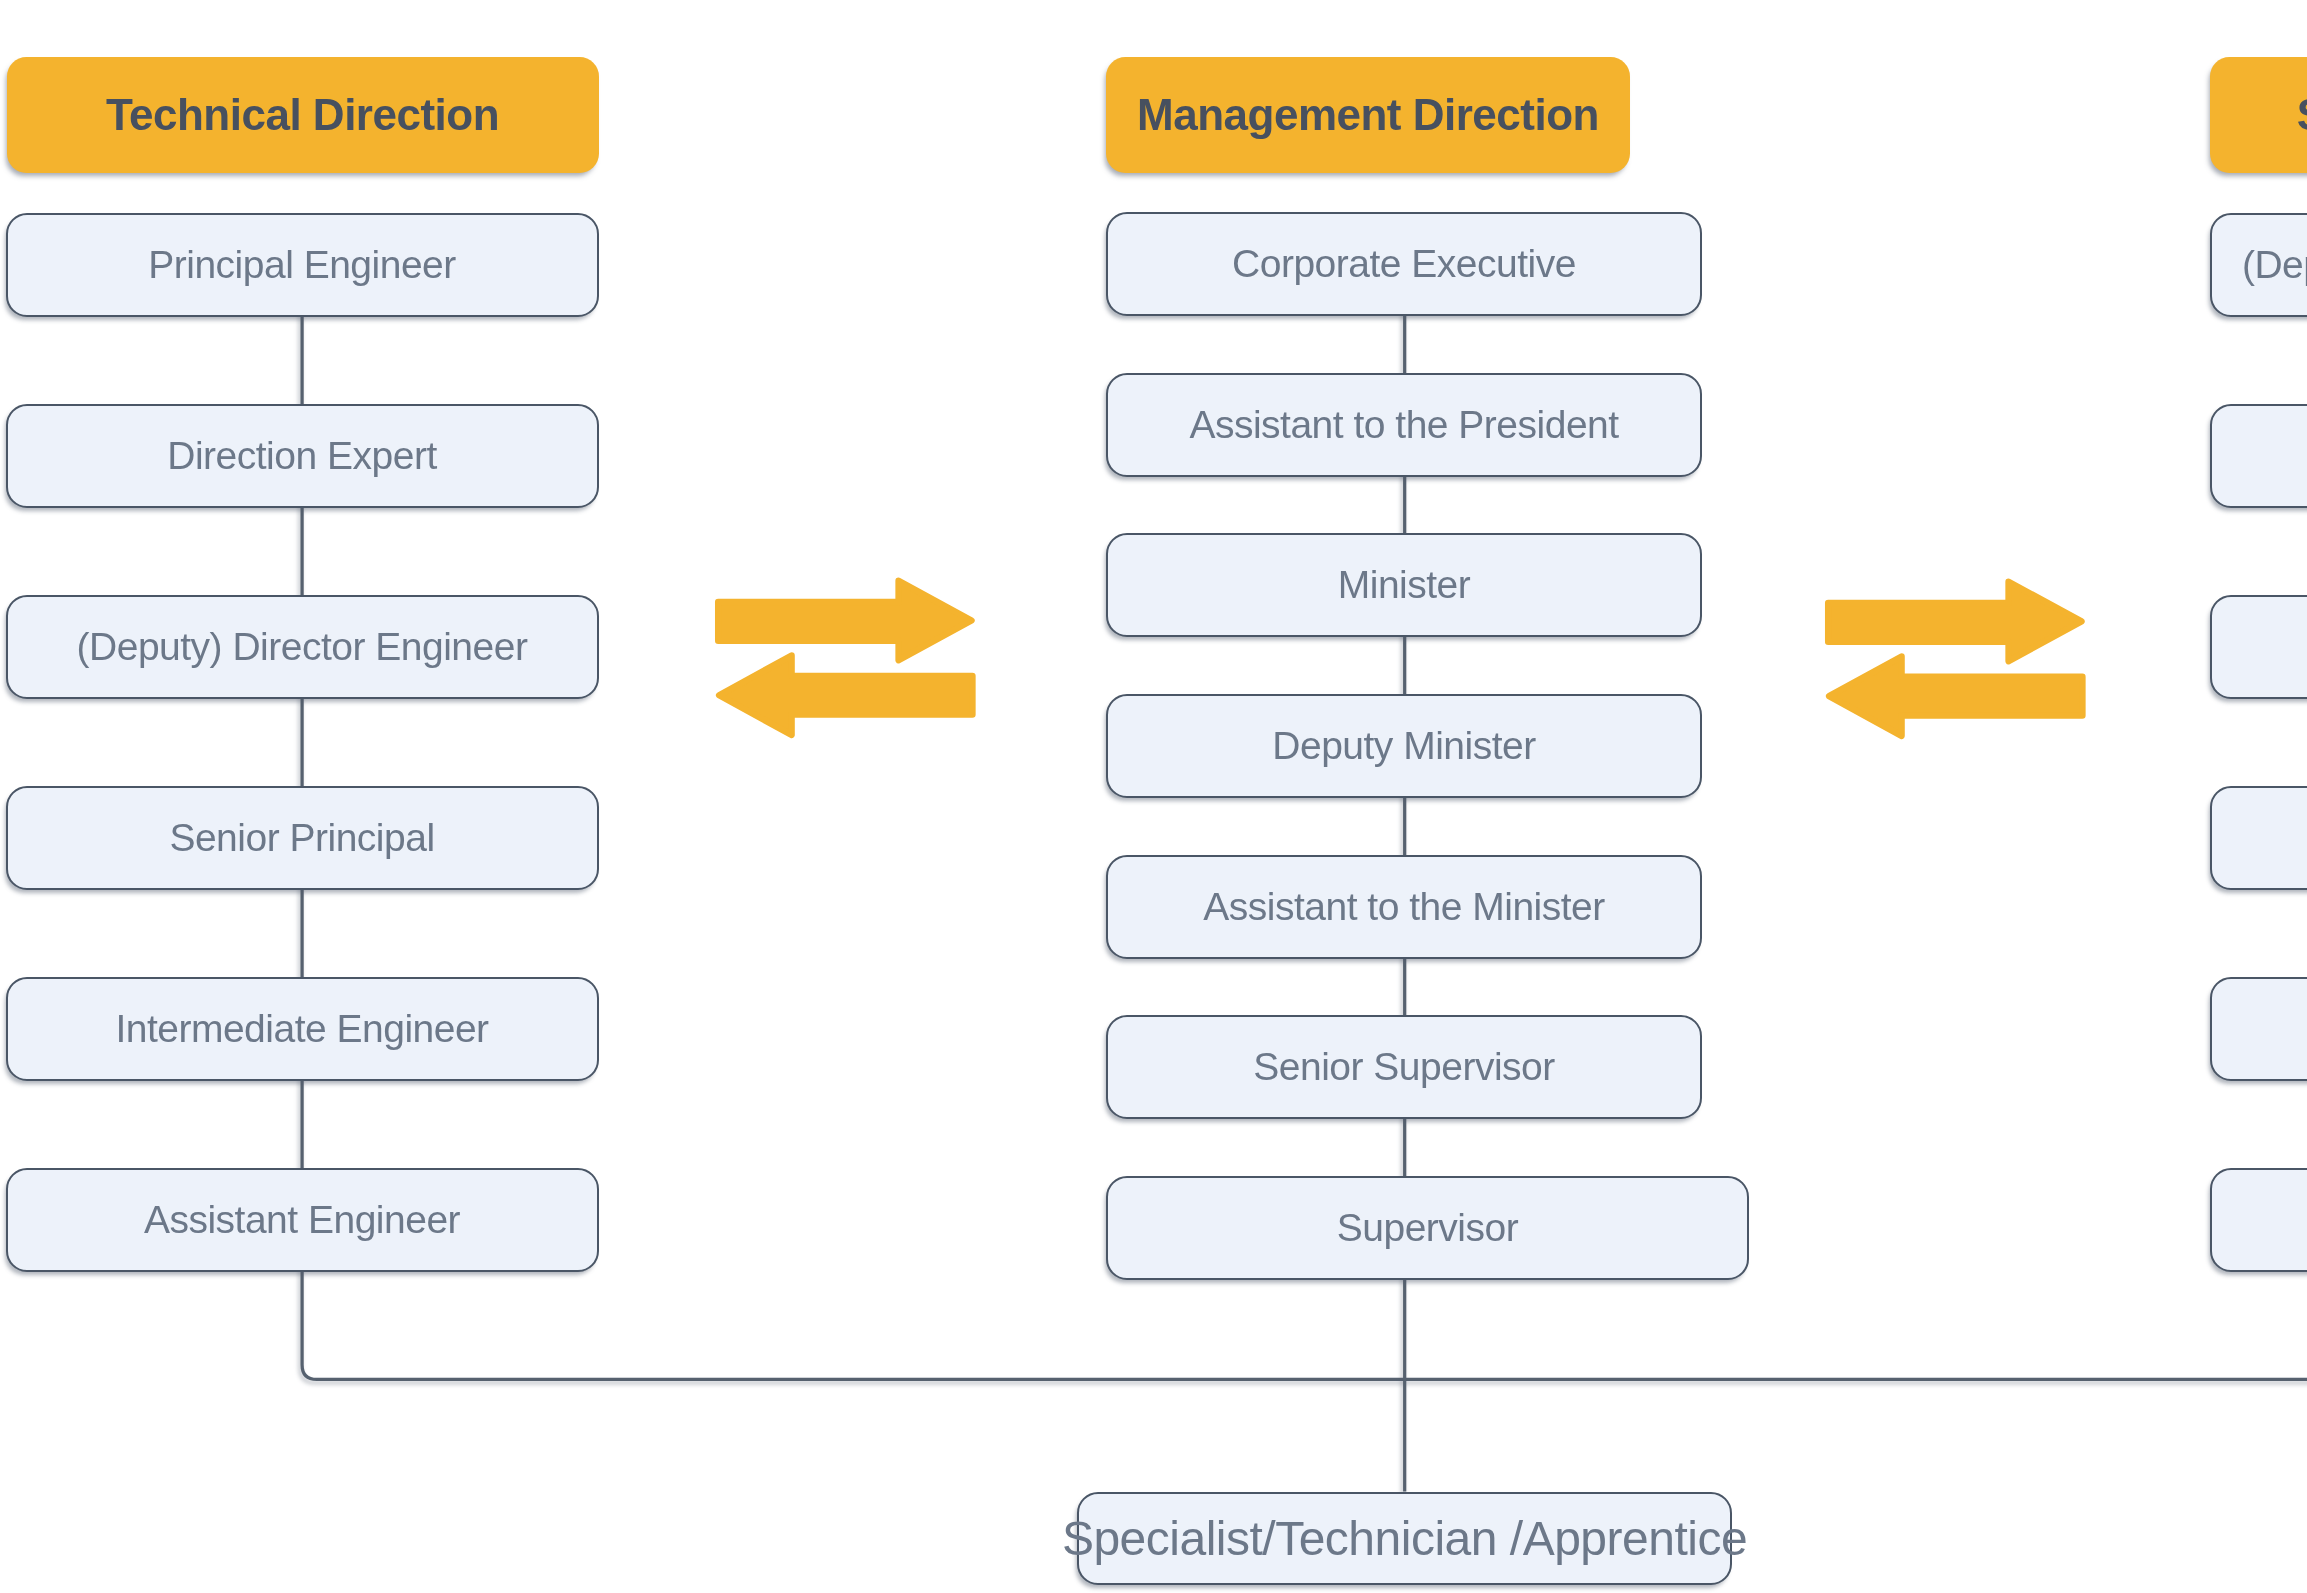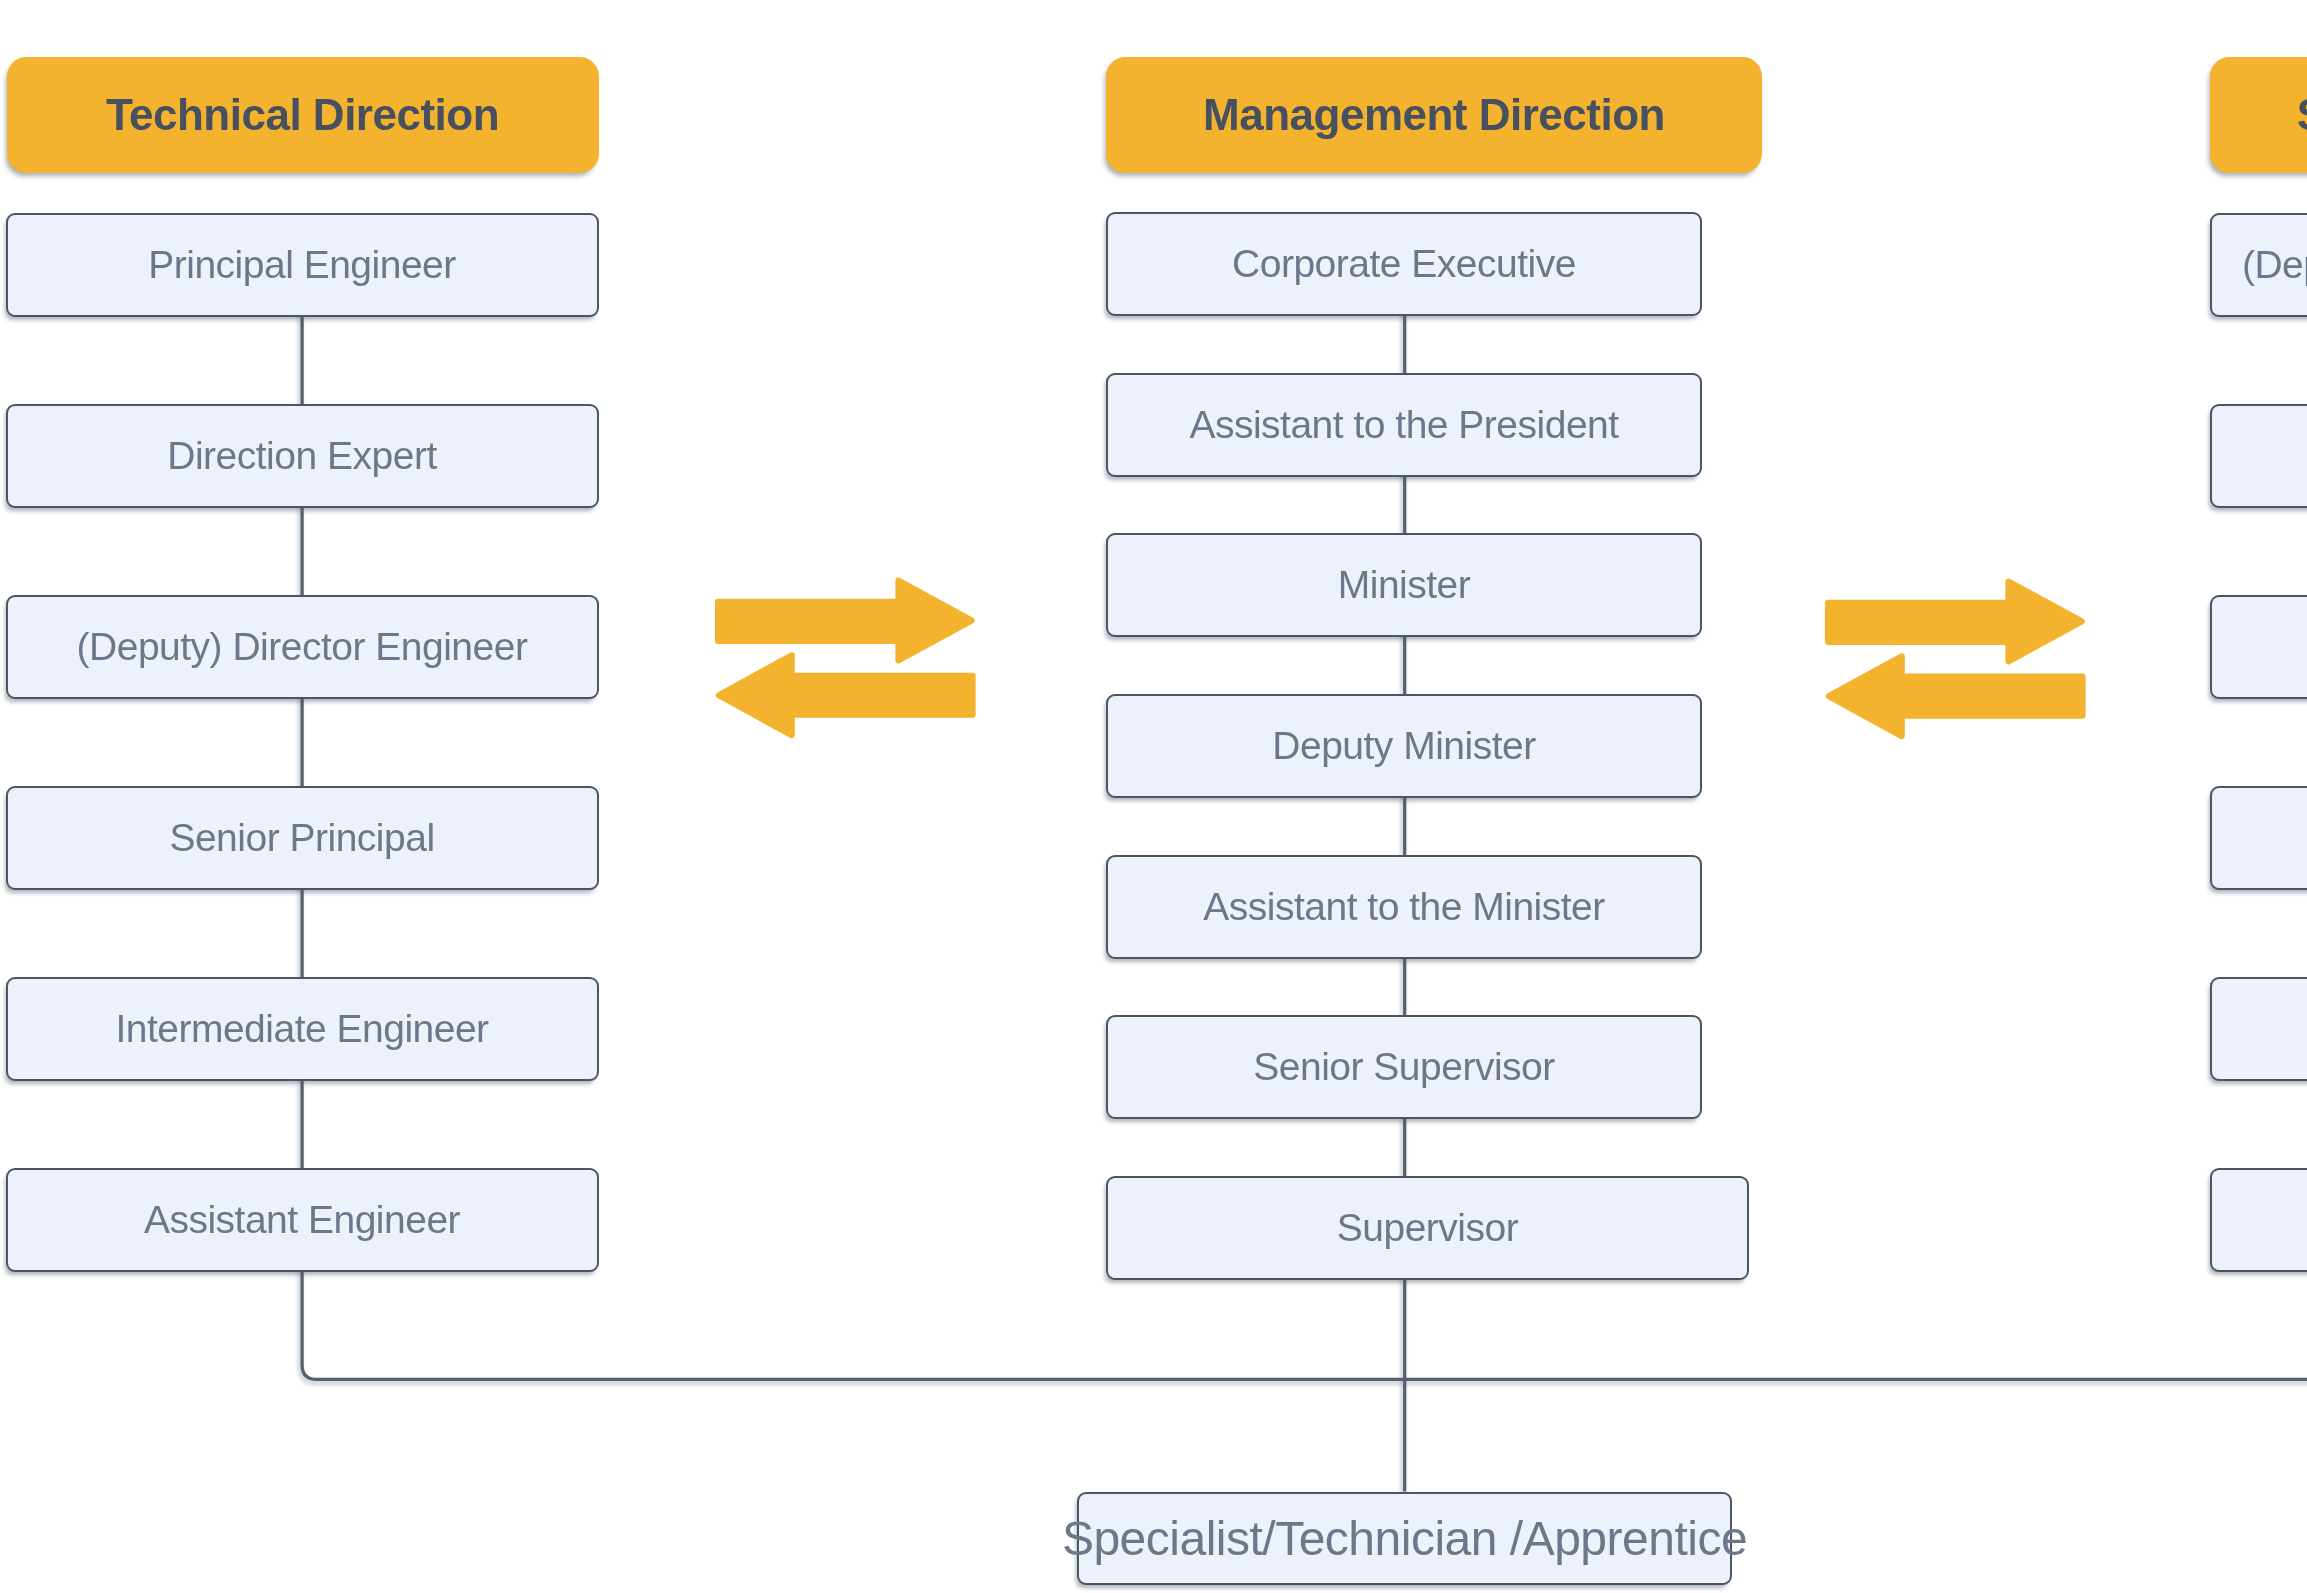--- a/index.html
+++ b/index.html
@@ -19,21 +19,21 @@
   }
   .col-header{
     position:absolute;top:13px;height:116px;border-radius:19.4px;
     background:var(--header_bg,#F4B32E);color:var(--header_text,#47505F);
     font-size:44px;font-weight:700;letter-spacing:-0.5px;
     display:flex;align-items:center;justify-content:center;white-space:nowrap;
     box-shadow:-2.8px 4.6px 5.5px -1.8px rgba(80,90,108,.5);
     margin-top:44px;
   }
   .node{
-    position:absolute;height:104px;border-radius:9px;box-sizing:border-box;
+    position:absolute;height:104px;border-radius:21px;box-sizing:border-box;
     background:var(--box_bg,#EDF2FA);border:2.8px solid var(--box_border,#4A5666);
     color:var(--box_text,#6C7889);font-size:39px;letter-spacing:-0.5px;
     display:flex;align-items:center;justify-content:center;white-space:nowrap;
     box-shadow:-2.8px 4.2px 4.6px -1.8px rgba(80,90,108,.45);
     padding:0 0;
   }
   .node.base{font-size:48px;}
 </style>
 </head>
 <body>
@@ -47,21 +47,21 @@
       <path class="arr" d="M1556 1305 H1947 V1259 L2105 1345 L1947 1431 V1389 H1556 Z"></path>
       <path class="arr" d="M2107 1465 H1715 V1421 L1558 1507 L1715 1593 V1549 H2107 Z"></path>
     </g>
     <g transform="translate(2406 2)">
       <path class="arr" d="M1556 1305 H1947 V1259 L2105 1345 L1947 1431 V1389 H1556 Z"></path>
       <path class="arr" d="M2107 1465 H1715 V1421 L1558 1507 L1715 1593 V1549 H2107 Z"></path>
     </g>
   </svg>
 
   <div class="col-header" style="left:6.5px;width:592px">Technical Direction</div>
-  <div class="col-header" style="left:1106px;width:656px">Management Direction</div>
+  <div class="col-header" style="left:1106px;width:524px">Management Direction</div>
   <div class="col-header" style="left:2210px;width:581px">Skill Level Direction</div>
 
   <div class="node" style="left:5.5px;top:213px;width:593px">Principal Engineer</div>
   <div class="node" style="left:5.5px;top:404px;width:593px">Direction Expert</div>
   <div class="node" style="left:5.5px;top:595px;width:593px">(Deputy) Director Engineer</div>
   <div class="node" style="left:5.5px;top:786px;width:593px">Senior Principal</div>
   <div class="node" style="left:5.5px;top:977px;width:593px">Intermediate Engineer</div>
   <div class="node" style="left:5.5px;top:1168px;width:593px">Assistant Engineer</div>
 
   <div class="node" style="left:1106px;top:212px;width:596px">Corporate Executive</div>

